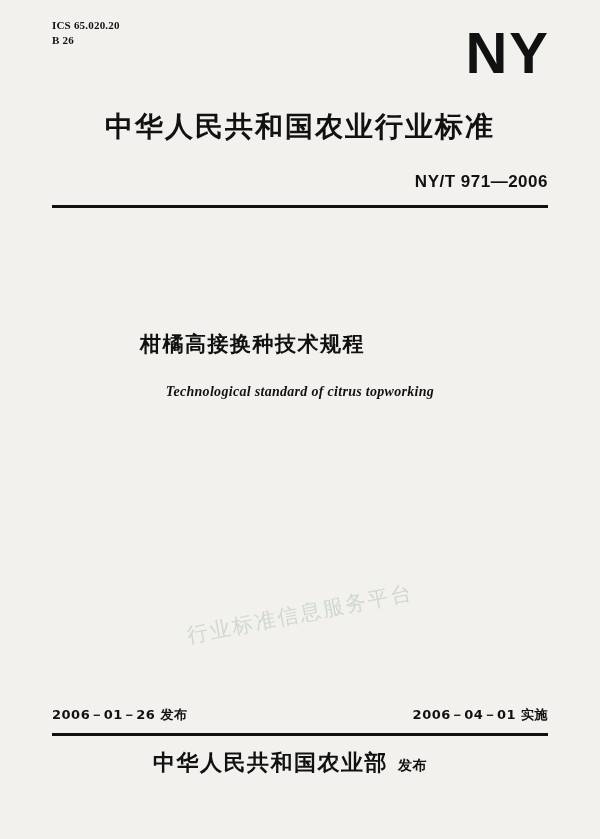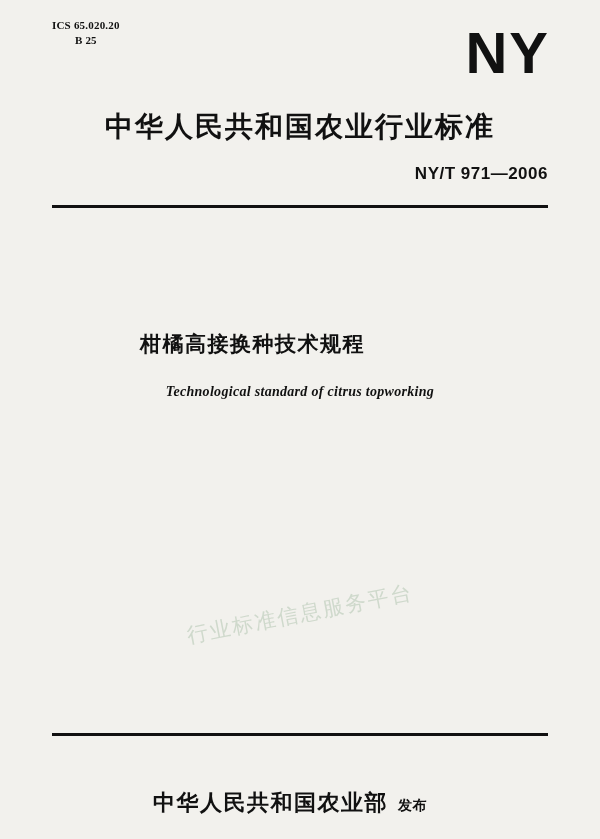--- a/index.html
+++ b/index.html
@@ -27,21 +27,21 @@
   .ics-block {
     position: absolute;
     top: 18px;
     left: 52px;
     font-family: "Liberation Serif", serif;
     font-size: 11px;
     font-weight: bold;
     line-height: 1.35;
     letter-spacing: 0.2px;
   }
-  .ics-line { white-space: nowrap; text-align: center; }
+  .ics-line { white-space: nowrap; }
 
   .ny-logo {
     position: absolute;
     top: 24px;
     right: 50px;
     font-family: "Liberation Sans", sans-serif;
     font-size: 58px;
     font-weight: bold;
     letter-spacing: 2px;
     line-height: 1;
@@ -54,21 +54,21 @@
     width: 600px;
     text-align: center;
     font-family: "DejaVu Sans", sans-serif;
     font-size: 28px;
     font-weight: bold;
     letter-spacing: 2px;
   }
 
   .std-number {
     position: absolute;
-    top: 164px;
+    top: 172px;
     right: 52px;
     font-family: "Liberation Sans", sans-serif;
     font-size: 17px;
     font-weight: bold;
     letter-spacing: 0.5px;
   }
 
   .rule-top {
     position: absolute;
     top: 205px;
@@ -136,21 +136,21 @@
   .rule-bottom {
     position: absolute;
     top: 733px;
     left: 52px;
     width: 496px;
     height: 3px;
     background: #111;
   }
   .issuer {
     position: absolute;
-    top: 788px;
+    top: 748px;
     left: 0;
     width: 580px;
     text-align: center;
     font-family: "DejaVu Sans", sans-serif;
     font-size: 22px;
     font-weight: bold;
     letter-spacing: 1.5px;
   }
   .issuer .issue-verb {
     font-size: 14px;
@@ -159,36 +159,40 @@
     margin-left: 10px;
   }
 </style>
 </head>
 <body>
 
 <div class="page">
 
   <div class="ics-block">
     <div class="ics-line">ICS 65.020.20</div>
-    <div class="ics-line">B 25</div>
+    <div class="ics-line">B 26</div>
   </div>
 
   <div class="ny-logo">NY</div>
 
   <div class="national-title">中华人民共和国农业行业标准</div>
 
   <div class="std-number">NY/T 971—2006</div>
 
   <div class="rule-top"></div>
 
   <div class="doc-title-cn">柑橘高接换种技术规程</div>
   <div class="doc-title-en">Technological standard of citrus topworking</div>
 
   <div class="watermark">行业标准信息服务平台</div>
 
+  <div class="dates">
+    <span>2006－01－26 发布</span>
+    <span>2006－04－01 实施</span>
+  </div>
 
   <div class="rule-bottom"></div>
 
   <div class="issuer">
     <span>中华人民共和国农业部</span><span class="issue-verb">发布</span>
   </div>
 
 </div>
 
 </body></html>

